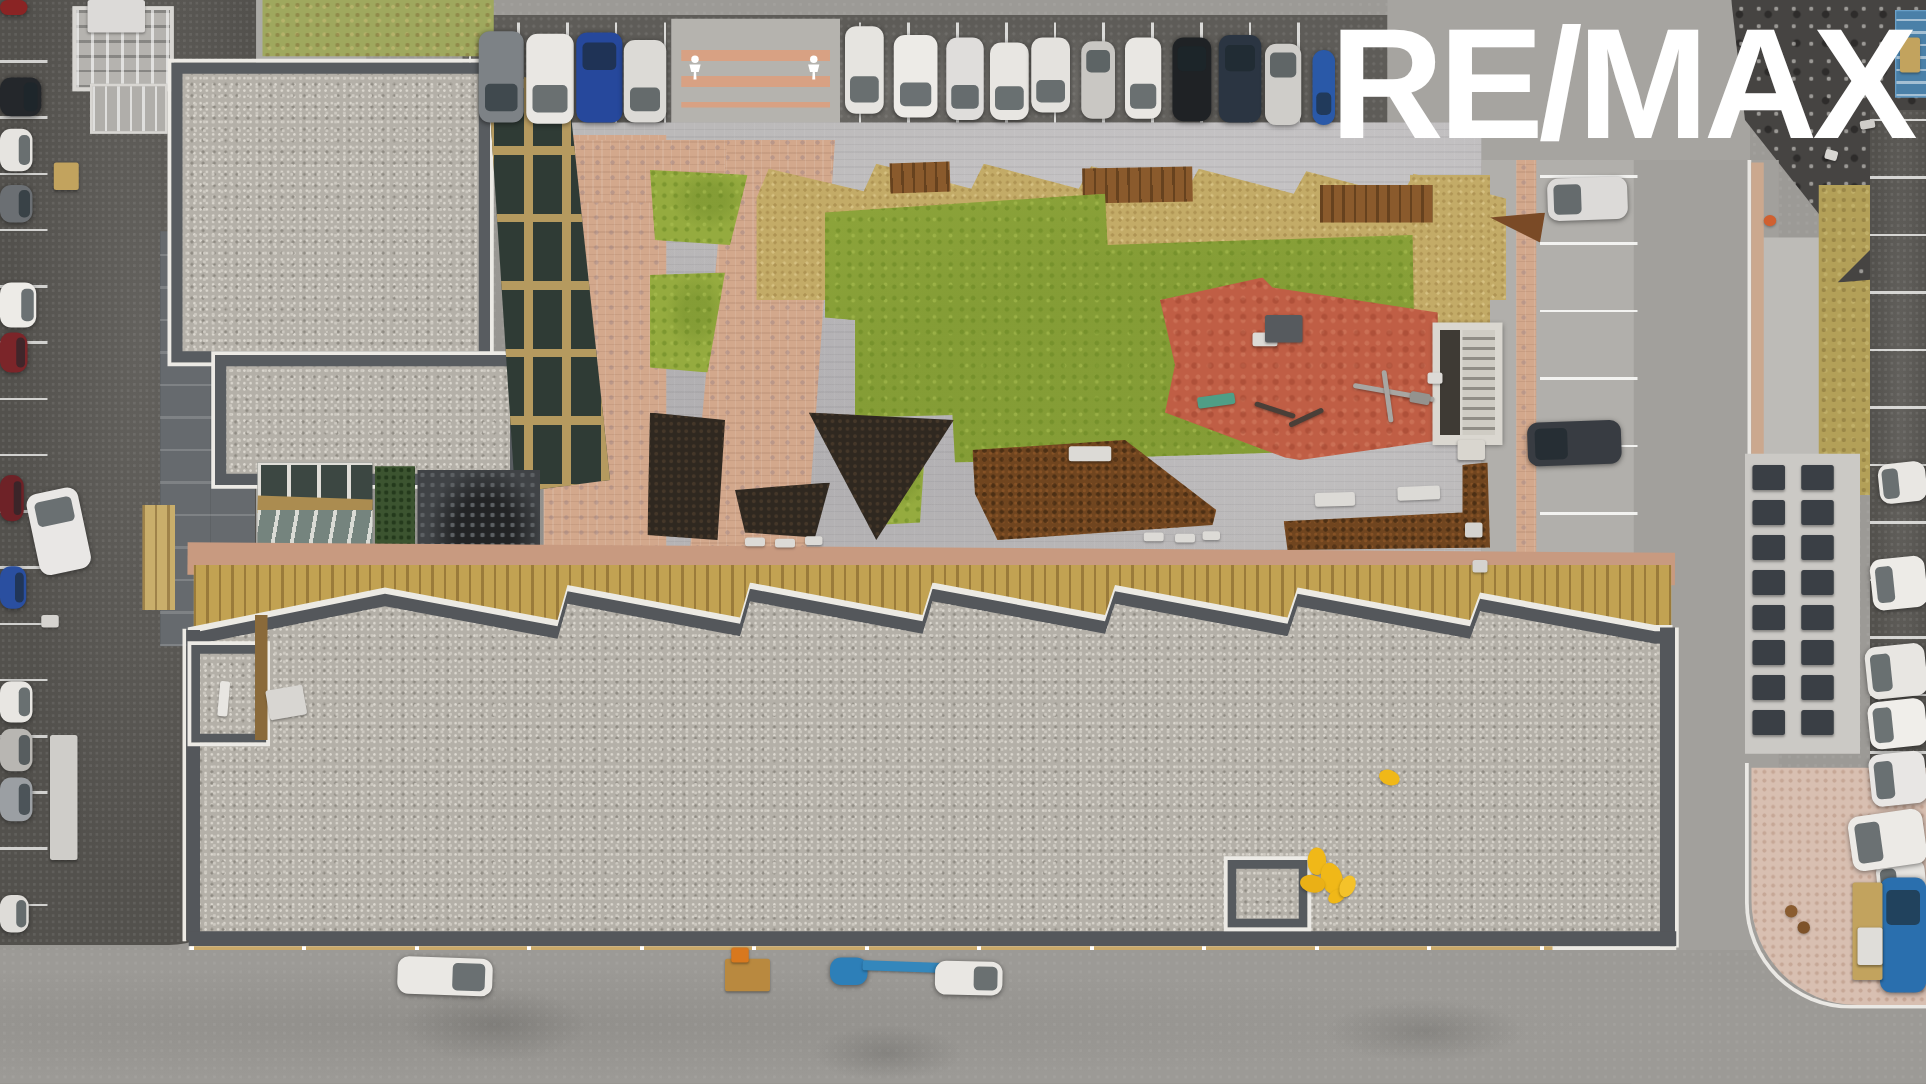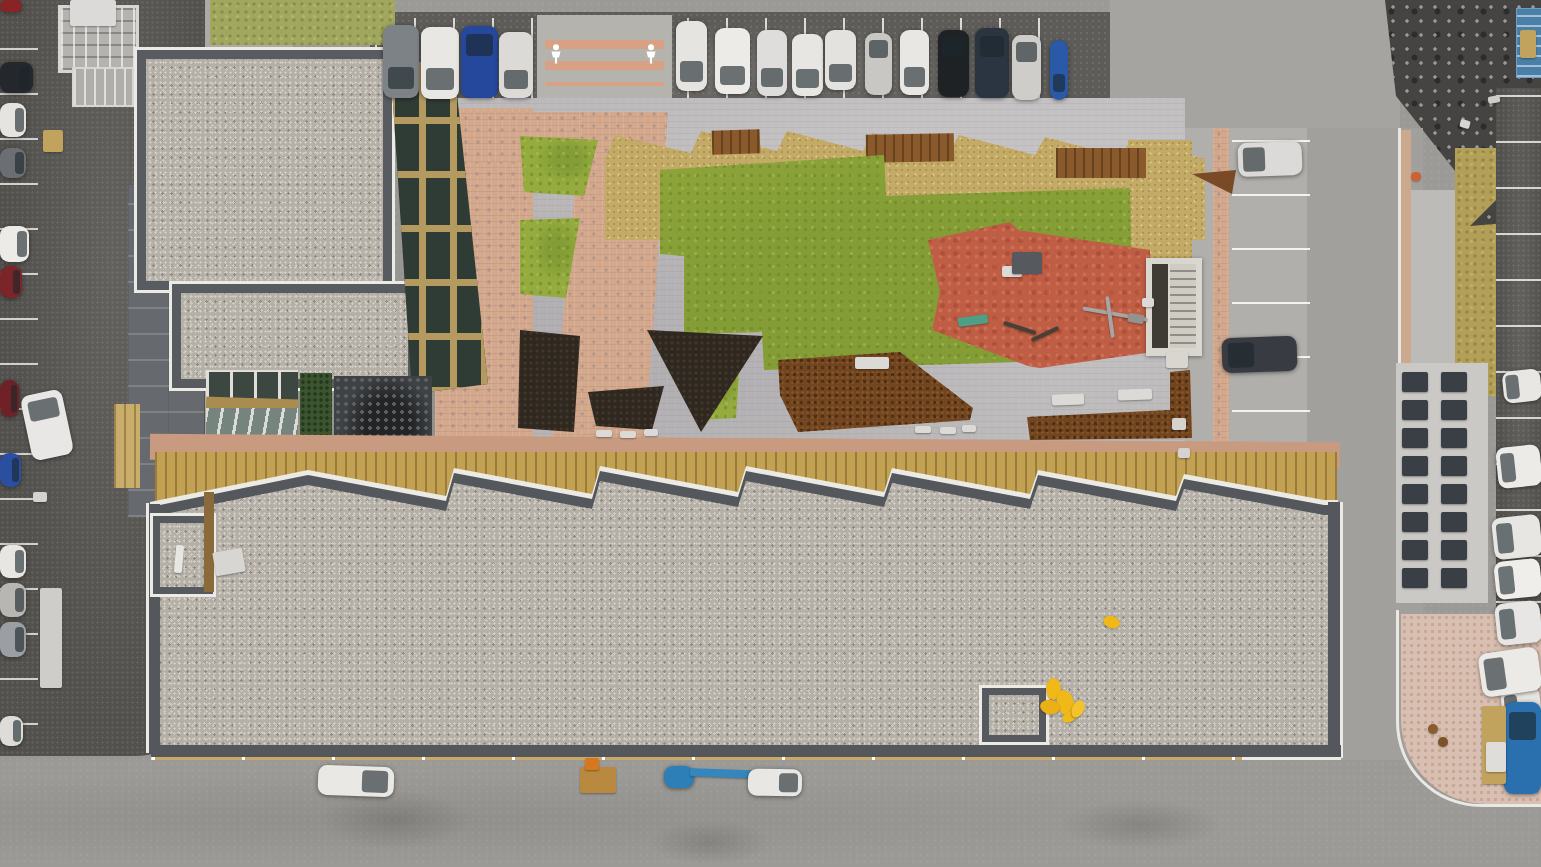--- a/index.html
+++ b/index.html
@@ -382,13 +382,14 @@
       <div class="obj flat" style="left: 1402px; top: 484px; width: 26px; height: 20px; background: rgb(58, 63, 69);"></div>
       <div class="obj flat" style="left: 1441px; top: 484px; width: 26px; height: 20px; background: rgb(58, 63, 69);"></div>
       <div class="obj flat" style="left: 1402px; top: 512px; width: 26px; height: 20px; background: rgb(58, 63, 69);"></div>
       <div class="obj flat" style="left: 1441px; top: 512px; width: 26px; height: 20px; background: rgb(58, 63, 69);"></div>
       <div class="obj flat" style="left: 1402px; top: 540px; width: 26px; height: 20px; background: rgb(58, 63, 69);"></div>
       <div class="obj flat" style="left: 1441px; top: 540px; width: 26px; height: 20px; background: rgb(58, 63, 69);"></div>
       <div class="obj flat" style="left: 1402px; top: 568px; width: 26px; height: 20px; background: rgb(58, 63, 69);"></div>
       <div class="obj flat" style="left: 1441px; top: 568px; width: 26px; height: 20px; background: rgb(58, 63, 69);"></div>
     </div>
 
+  <div class="r watermark">RE/MAX</div>
 </div>
 
 </body></html>

